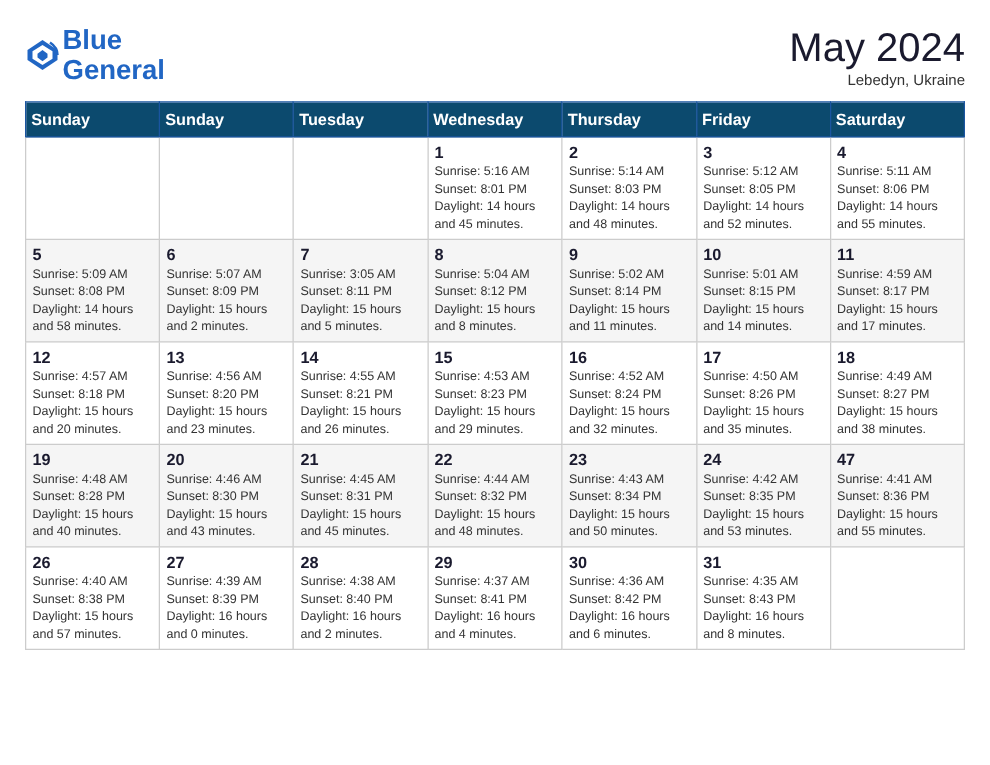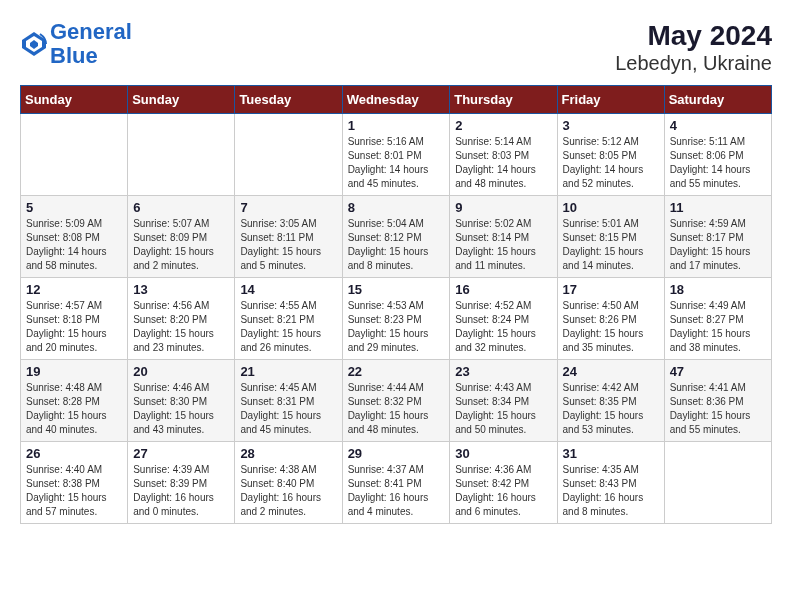--- a/index.html
+++ b/index.html
@@ -31,35 +31,35 @@
     }
     .logo-icon {
       width: 28px;
       height: 28px;
       margin-right: 2px;
     }
     .title-block {
       text-align: right;
     }
     .month-title {
-      font-size: 28px;
-      font-weight: bold;
+      font-size: 32px;
+      font-weight: normal;
       color: #1a1a2e;
     }
     .location {
-      font-size: 20px;
+      font-size: 12px;
       color: #333;
     }
     table {
       width: 100%;
       border-collapse: collapse;
       font-size: 11px;
     }
     thead th {
-      background: #7f1d1d;
+      background: #0c4a6e;
       color: #fff;
       padding: 6px 4px;
       text-align: left;
       font-size: 13px;
       font-weight: bold;
       border: 1px solid #1a55a0;
     }
     tbody td {
       border: 1px solid #ccc;
       vertical-align: top;
@@ -92,24 +92,24 @@
 
 <div class="header">
   <div class="logo">
     <svg class="logo-icon" viewBox="0 0 28 28">
       <polygon points="14,2 26,10 26,18 14,26 2,18 2,10" fill="#2166c4"></polygon>
       <polygon points="14,6 22,11 22,17 14,22 6,17 6,11" fill="#fff"></polygon>
       <polygon points="14,10 18,13 18,16 14,19 10,16 10,13" fill="#2166c4"></polygon>
       <path d="M20,4 Q26,8 26,14" stroke="#2166c4" stroke-width="2" fill="none"></path>
     </svg>
     <div>
+      <div class="logo-text" style="color:#2166c4;">Blue</div>
       <div class="logo-text">
         <span>General</span>
       </div>
-      <div class="logo-text" style="color:#2166c4;">Blue</div>
     </div>
   </div>
   <div class="title-block">
     <div class="month-title">May 2024</div>
     <div class="location">Lebedyn, Ukraine</div>
   </div>
 </div>
 
 <table>
   <thead>

